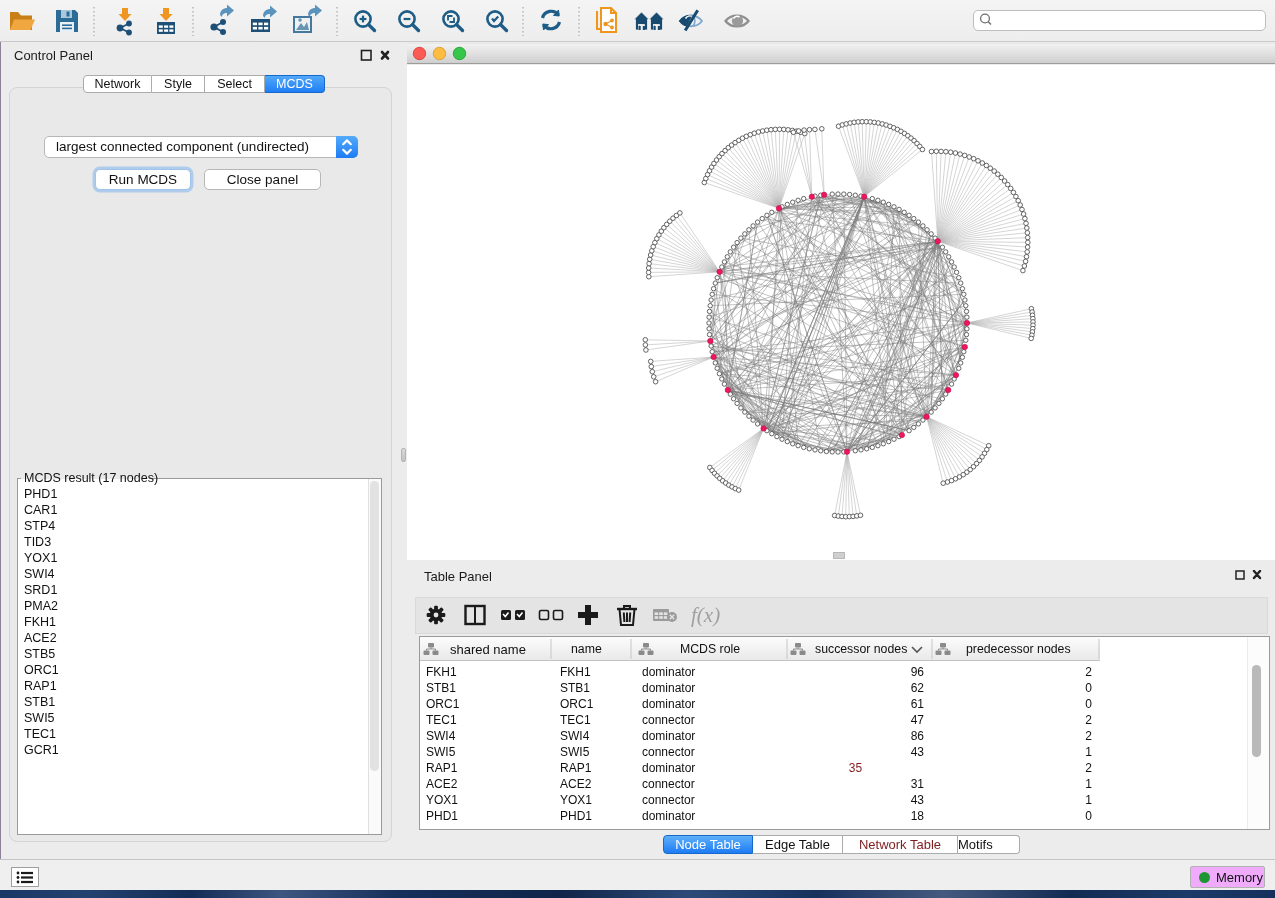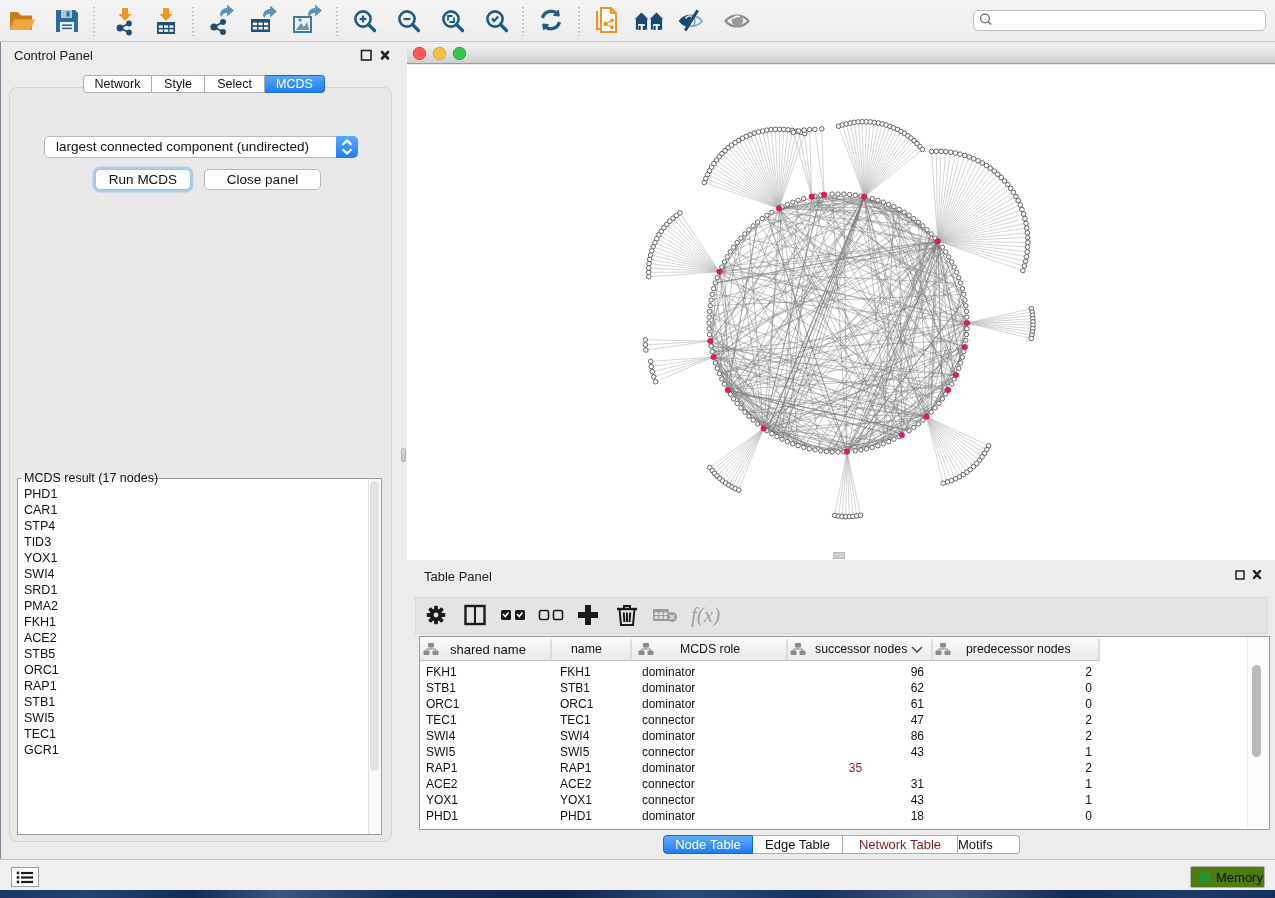--- a/index.html
+++ b/index.html
@@ -1223,17 +1223,17 @@
 <div class="abs" style="left:0;top:859px;width:1275px;height:31px;background:#efefef;border-top:1px solid #c4c4c4"></div>
 <div class="abs" style="left:11px;top:867px;width:28px;height:20px;background:#fff;border:1px solid #9e9e9e"></div>
 <svg class="abs" style="left:16px;top:871px" width="18" height="13" viewBox="0 0 18 13" fill="#1a1a1a">
  <circle cx="2" cy="2" r="1.4"></circle>
       <circle cx="2" cy="6.5" r="1.4"></circle>
       <circle cx="2" cy="11" r="1.4"></circle>
  <rect x="5" y="0.9" width="12" height="2.2"></rect>
       <rect x="5" y="5.4" width="12" height="2.2"></rect>
       <rect x="5" y="9.9" width="12" height="2.2"></rect>
 </svg>
-<div class="abs" style="left:1190px;top:866px;width:75px;height:22px;background:#4d7c0f;border:1px solid #b2b2b2;border-radius:2px;font-size:13px;color:#111;line-height:21px;padding-left:25px">Memory</div>
+<div class="abs" style="left:1190px;top:866px;width:75px;height:22px;background:#f0abfc;border:1px solid #b2b2b2;border-radius:2px;font-size:13px;color:#111;line-height:21px;padding-left:25px">Memory</div>
 <div class="abs" style="left:1199px;top:872px;width:11px;height:11px;border-radius:50%;background:#1e9733"></div>
 
 <div class="abs" style="left:0;top:890px;width:1275px;height:8px;background:linear-gradient(90deg,#1a3766 0%,#24426f 7%,#122c55 15%,#3d5680 22%,#16305c 31%,#0f2549 44%,#2c4a78 54%,#17315d 64%,#44597e 74%,#122b52 84%,#1d3a68 93%,#16305c 100%)"></div>
 </div>
 
 </body></html>

